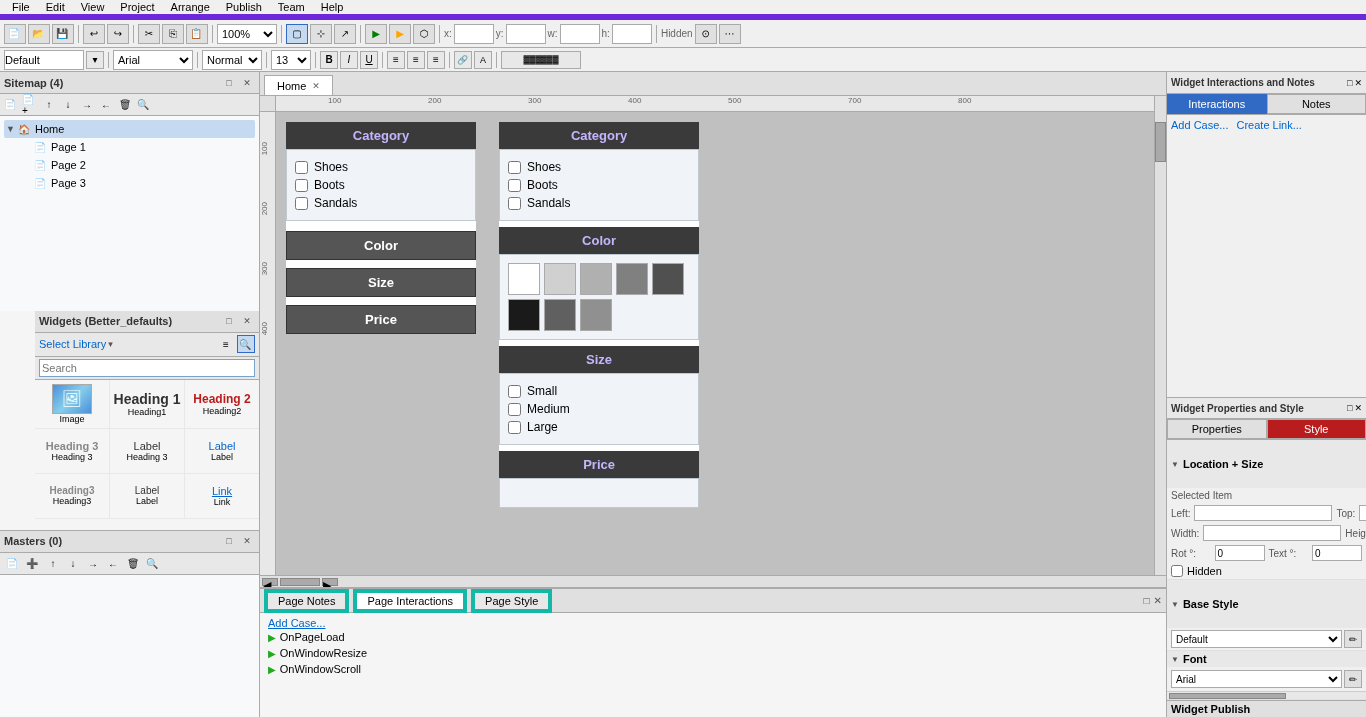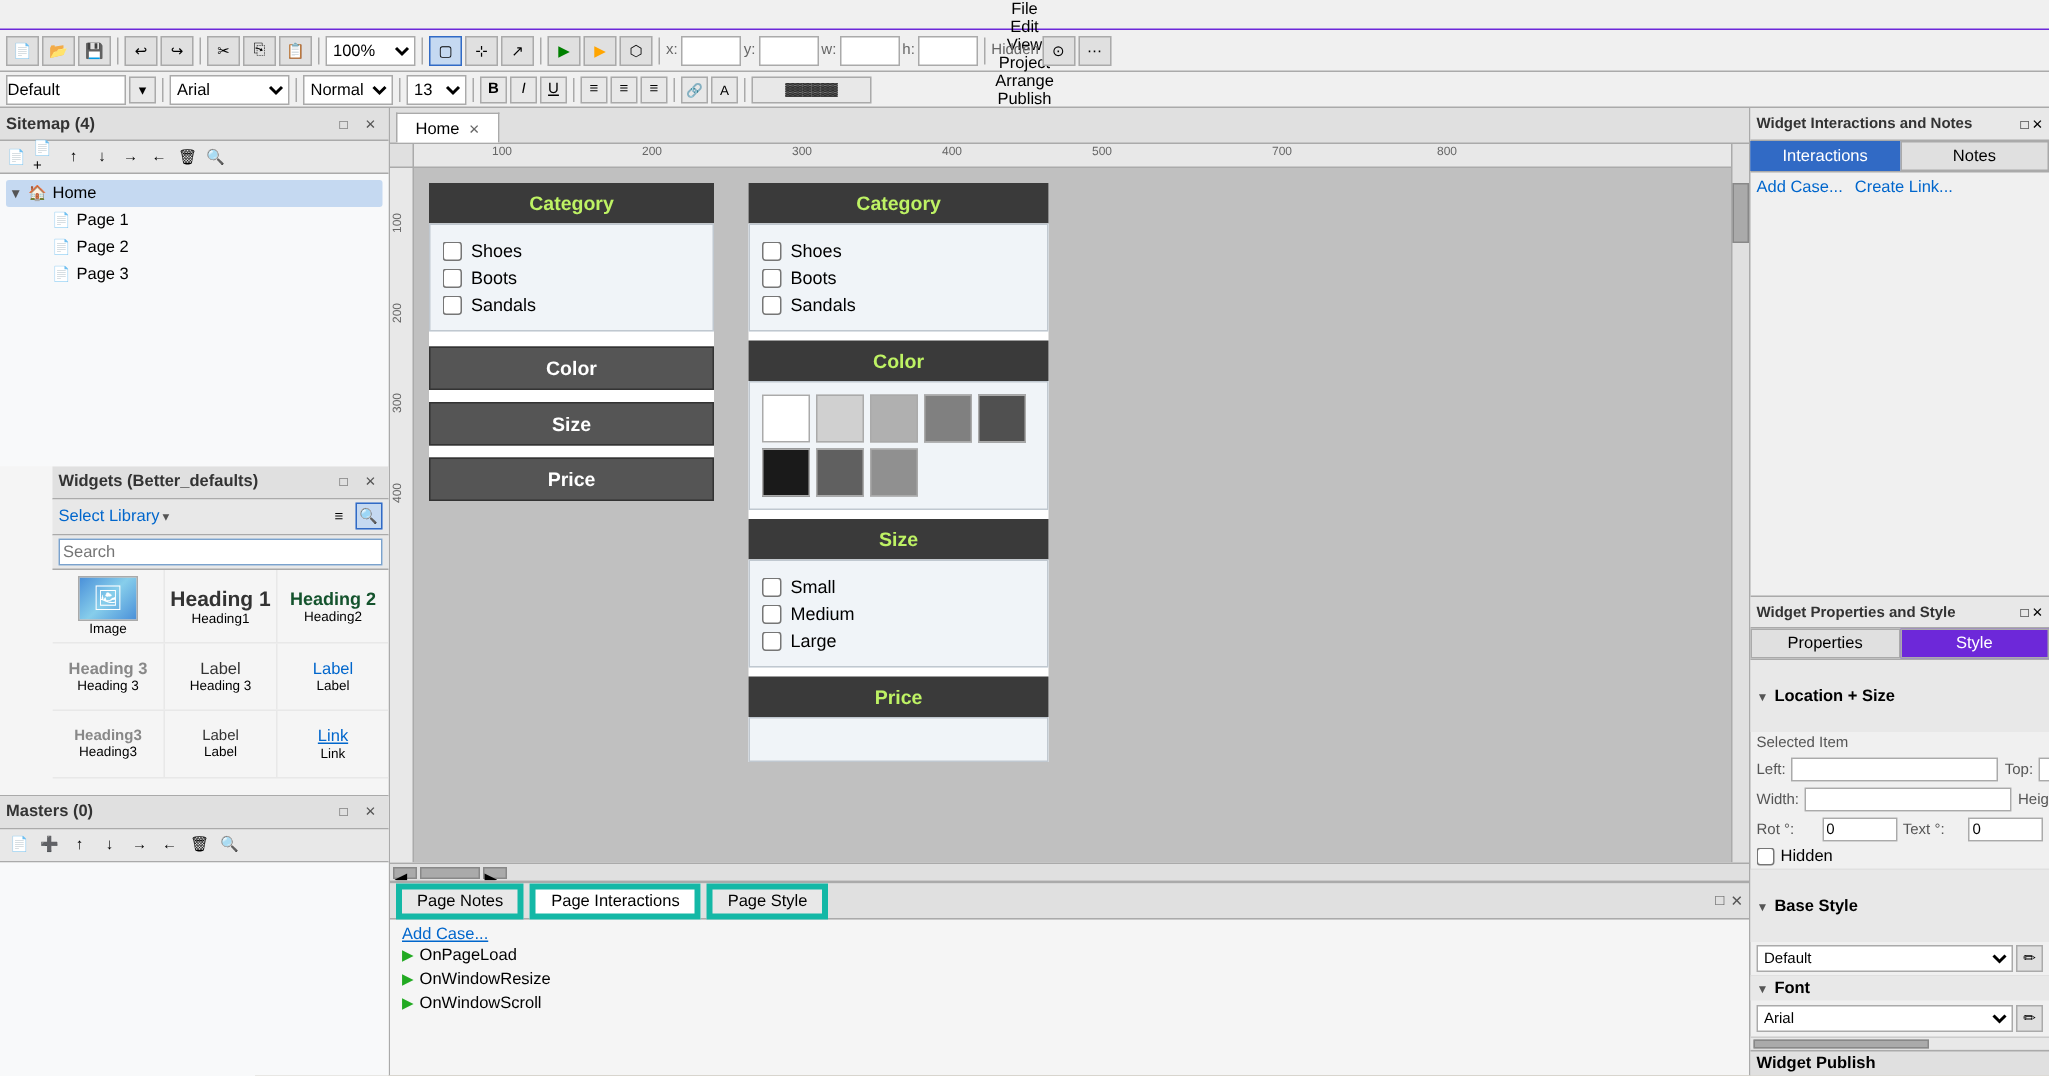--- a/index.html
+++ b/index.html
@@ -1,19 +1,19 @@
 <!DOCTYPE html>
 <html><head>
   <meta charset="utf-8">
   <style>
     * { box-sizing: border-box; margin: 0; padding: 0; }
     body { font-family: Arial, sans-serif; font-size: 11px; background: #d4d0c8; overflow: hidden; width: 1366px; height: 717px; }
 
     
-    .menu-bar { background: #f0f0f0; border-bottom: 1px solid #6d28d9; display: flex; align-items: center; height: 20px; padding: 0 4px; flex-direction: column; }
+    .menu-bar { background: #f0f0f0; border-bottom: 6px solid #6d28d9; display: flex; align-items: center; height: 20px; padding: 0 4px; }
     .menu-bar span { padding: 0 8px; font-size: 11px; cursor: default; }
 
     
     .toolbar { background: #f0f0f0; border-bottom: 1px solid #aaa; display: flex; align-items: center; height: 28px; padding: 2px 4px; gap: 2px; }
     .toolbar-btn { background: #e0e0e0; border: 1px solid #aaa; width: 22px; height: 20px; font-size: 10px; cursor: pointer; display: flex; align-items: center; justify-content: center; }
     .toolbar-sep { width: 1px; height: 18px; background: #aaa; margin: 0 2px; }
     .toolbar-combo { height: 20px; font-size: 11px; border: 1px solid #aaa; background: white; }
 
     
     .format-bar { background: #f0f0f0; border-bottom: 1px solid #aaa; display: flex; align-items: center; height: 24px; padding: 2px 4px; gap: 2px; }
@@ -45,21 +45,21 @@
 
     
     .widgets-panel { background: #f5f5f5; border-bottom: 1px solid #aaa; display: flex; flex-direction: column; height: 220px; padding-left: 35px; }
     .widget-toolbar { background: #e8e8e8; border-bottom: 1px solid #aaa; display: flex; align-items: center; height: 24px; padding: 2px 4px; gap: 2px; }
     .widget-search { background: #e8e8e8; border-bottom: 1px solid #aaa; padding: 2px 4px; display: flex; align-items: center; }
     .widget-search-input { width: 100%; height: 18px; border: 1px solid #7ba2cc; background: white; padding: 0 2px; font-size: 11px; }
 
     
     .img-icon { width: 40px; height: 30px; background: linear-gradient(135deg, #4a90d9 0%, #87ceeb 50%, #4a90d9 100%); border: 1px solid #aaa; display: flex; align-items: center; justify-content: center; color: white; font-size: 16px; }
     .heading1-icon { font-size: 14px; font-weight: bold; color: #333; }
-    .heading2-icon { font-size: 12px; font-weight: bold; color: #14532d; }
+    .heading2-icon { font-size: 12px; font-weight: bold; color: #b91c1c; }
     .heading3-icon { font-size: 11px; font-weight: bold; color: #888; }
     .label-icon { font-size: 11px; color: #333; }
     .label-blue-icon { font-size: 11px; color: #0066cc; }
     .link-icon { font-size: 11px; color: #0066cc; text-decoration: underline; }
 
     
     .masters-panel { background: #f5f5f5; display: flex; flex-direction: column; flex: 1; }
     .masters-toolbar { background: #e8e8e8; border-bottom: 1px solid #aaa; display: flex; align-items: center; height: 22px; padding: 2px 4px; gap: 2px; }
     .masters-content { flex: 1; background: #f8f9fa; }
 
@@ -96,35 +96,35 @@
 
     
     .right-panel { width: 200px; border-left: 1px solid #aaa; display: flex; flex-direction: column; background: #f0f0f0; }
     .wi-tabs { display: flex; border-bottom: 1px solid #aaa; }
     .wi-tab { flex: 1; text-align: center; padding: 3px; font-size: 11px; cursor: pointer; border: 1px solid #aaa; background: #e0e0e0; }
     .wi-tab.active { background: #316ac5; color: white; border-color: #316ac5; }
     .wi-links { padding: 4px; display: flex; gap: 8px; }
     .wi-link { color: #0066cc; text-decoration: none; font-size: 11px; cursor: pointer; }
     .wp-tabs { display: flex; border-bottom: 1px solid #aaa; }
     .wp-tab { flex: 1; text-align: center; padding: 3px; font-size: 11px; cursor: pointer; border: 1px solid #aaa; background: #e0e0e0; }
-    .wp-tab.active { background: #6d28d9; color: white; text-align: center; }
+    .wp-tab.active { background: #b91c1c; color: white; text-align: center; }
 
     .prop-section { border-bottom: 1px solid #e0e0e0; }
     .prop-section-header { background: #e8e8e8; padding: 18px 4px; font-size: 11px; font-weight: bold; display: flex; align-items: center; cursor: pointer; }
     .prop-section-header::before { content: '▼'; font-size: 8px; margin-right: 4px; color: #555; }
     .prop-row { display: flex; align-items: center; padding: 2px 4px; gap: 4px; }
     .prop-label { font-size: 10px; color: #555; width: 40px; }
     .prop-input { height: 16px; border: 1px solid #aaa; background: white; font-size: 10px; flex: 1; padding: 0 2px; }
     .prop-input-sm { height: 16px; border: 1px solid #aaa; background: white; font-size: 10px; width: 50px; padding: 0 2px; }
 
     .checkbox-row { display: flex; align-items: center; padding: 2px 4px; gap: 4px; }
     .hidden-checkbox { width: 12px; height: 12px; }
 
     
-    .canvas-widget-category-dark { background: #3a3a3a; color: #bef264; text-align: center; padding: 6px; font-size: 13px; font-weight: bold; }
+    .canvas-widget-category-dark { background: #3a3a3a; color: #c4b5fd; text-align: center; padding: 6px; font-size: 13px; font-weight: bold; }
     .canvas-widget-list { background: #f0f4f8; border: 1px solid #c0c8d0; padding: 8px; }
     .canvas-widget-list-item { display: flex; align-items: center; gap: 6px; padding: 2px 0; font-size: 12px; }
     .canvas-widget-color-btn { background: #555; color: white; text-align: center; padding: 6px; font-size: 13px; font-weight: bold; border: 1px solid #333; margin-bottom: 4px; cursor: pointer; }
     .canvas-widget-size-btn { background: #555; color: white; text-align: center; padding: 6px; font-size: 13px; font-weight: bold; border: 1px solid #333; margin-bottom: 4px; cursor: pointer; }
     .canvas-widget-price-btn { background: #555; color: white; text-align: center; padding: 6px; font-size: 13px; font-weight: bold; border: 1px solid #333; cursor: pointer; }
     .color-swatches { background: #f0f4f8; border: 1px solid #c0c8d0; padding: 8px; display: flex; flex-wrap: wrap; gap: 4px; }
     .color-swatch { width: 32px; height: 32px; border: 1px solid #aaa; cursor: pointer; }
     .size-list { background: #f0f4f8; border: 1px solid #c0c8d0; padding: 8px; }
 
     

